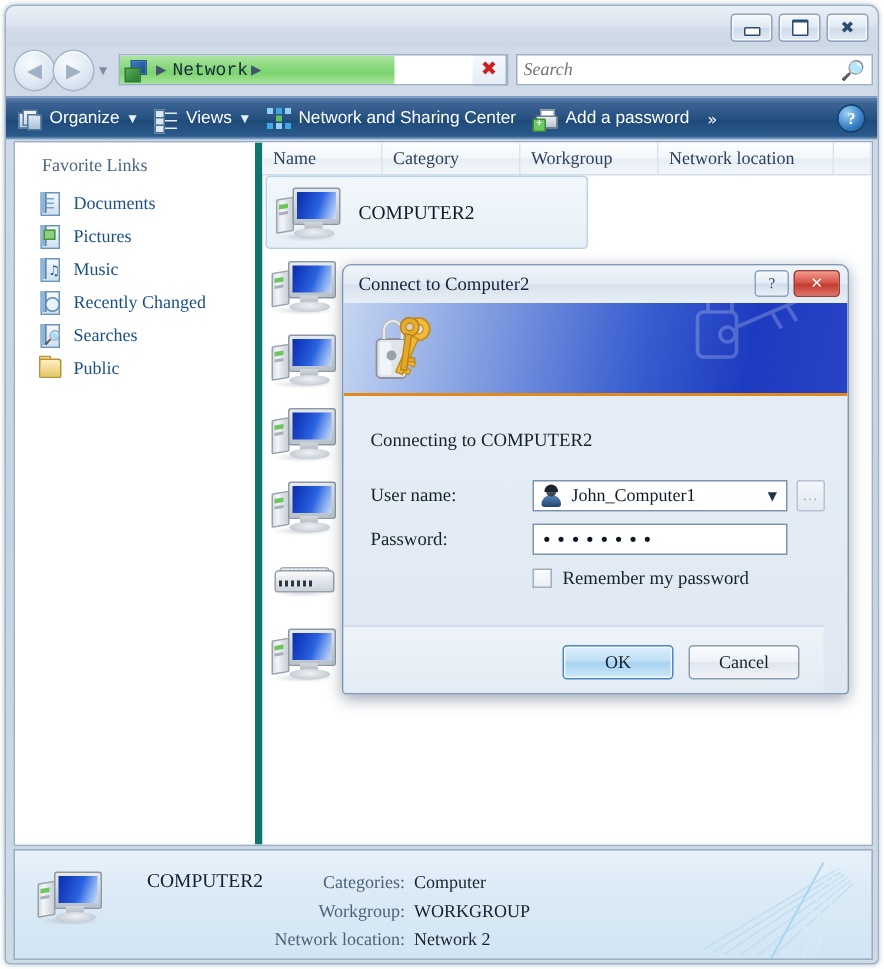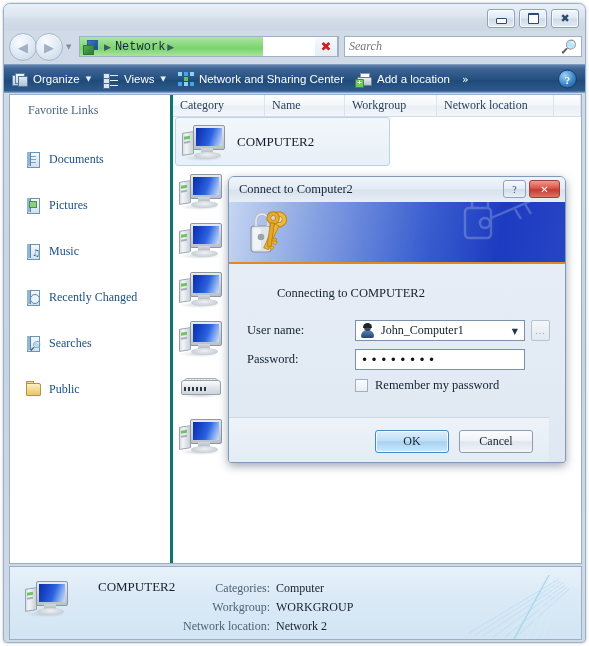--- a/index.html
+++ b/index.html
@@ -213,23 +213,23 @@
     border: 1px solid #9aaec4;
     box-sizing: border-box;
     display: flex;
     overflow: hidden;
   }
 
   
   #sidebar {
     width: 160px; flex: none;
     background: #ffffff;
-    border-right: 3px solid #0f766e;
+    border-right: 5px solid #0f766e;
     position: relative;
-    display: flex; flex-direction: column; gap: 24px;
+    display: flex; flex-direction: column;
   }
   #fav-header {
     padding: 8px 0 6px 18px;
     color: #4b6480; font-size: 12px;
     font-family: "Liberation Serif", serif;
   }
   .fav-item {
     display: flex; align-items: center;
     height: 22px; padding-left: 15px;
     color: #1a4f86; font-size: 12px;
@@ -427,21 +427,20 @@
   }
   #key-icon {
     position: absolute; left: 18px; top: 4px;
     width: 54px; height: 54px;
   }
   #dlg-body { position: relative; padding: 0; height: 200px; }
   #connecting-text {
     position: absolute; left: 18px; top: 22px;
     font-size: 12.5px; color: #14222f;
     font-family:"Liberation Serif", serif;
-    margin-left:30px;
   }
   .field-row { position: absolute; display: flex; align-items: center; }
   .field-label {
     width: 108px; font-size: 12.5px; color: #14222f;
     font-family:"Liberation Serif", serif;
   }
   #user-row { left: 18px; top: 56px; }
   #pass-row { left: 18px; top: 85px; }
   #user-combo {
     width: 170px; height: 21px; box-sizing: border-box;
@@ -595,21 +594,21 @@
           <span class="sq g"></span>
       </span>
       <span>Network and Sharing Center</span>
     </div>
     <div class="tb-item">
       <span class="tb-icon ico-printer">
         <span class="paper"></span>
           <span class="body"></span>
           <span class="plus">+</span>
       </span>
-      <span>Add a location</span>
+      <span>Add a password</span>
     </div>
     <span class="tb-chevrons">»</span>
     <div id="help-button">?</div>
   </div>
 
   <div id="content">
 
     <div id="sidebar">
       <div id="fav-header">Favorite Links</div>
 
@@ -661,22 +660,22 @@
             <span class="folder-tab"></span>
             <span class="folder"></span>
           </span>
         <span>Public</span>
       </div>
 
     </div>
 
     <div id="filelist">
       <div id="col-headers">
+        <div class="col-h" style="width:80px">Name</div>
         <div class="col-h" style="width:92px">Category</div>
-        <div class="col-h" style="width:80px">Name</div>
         <div class="col-h" style="width:92px">Workgroup</div>
         <div class="col-h" style="width:117px">Network location</div>
         <div class="col-h" style="flex:1"></div>
       </div>
 
       <div id="items-area">
         <div class="pc-item selected">
           <span class="pcico">
             <span class="shadow"></span>
               <span class="tower">

